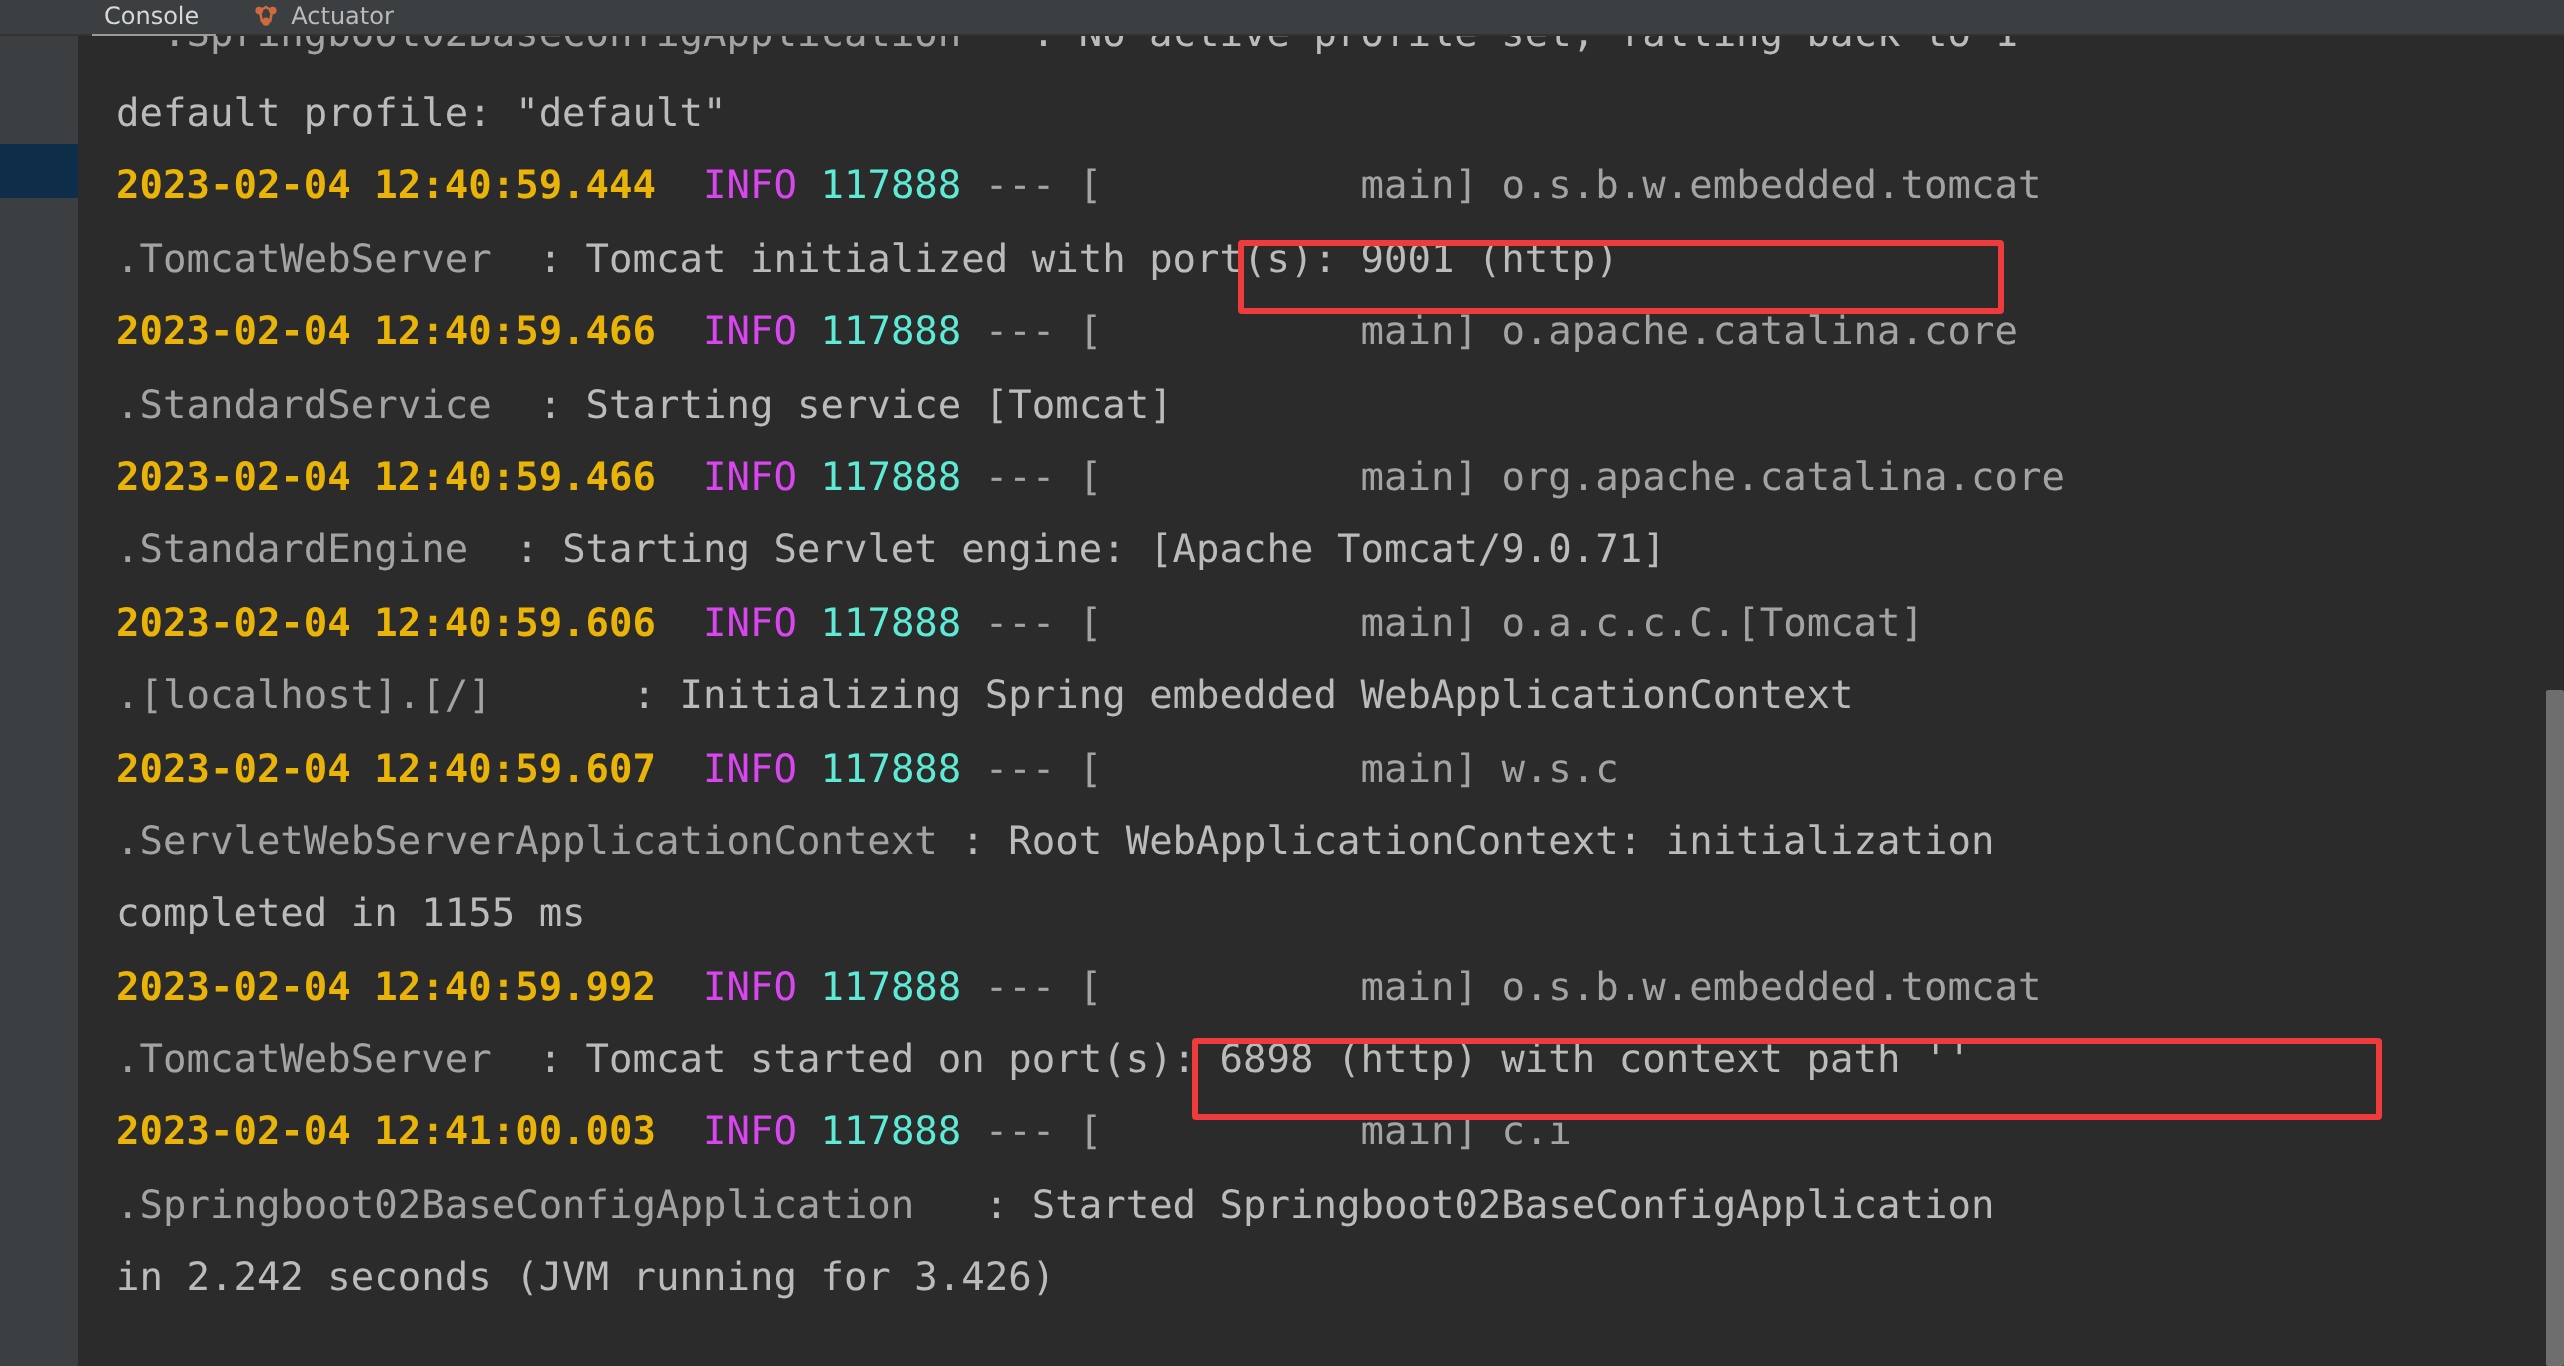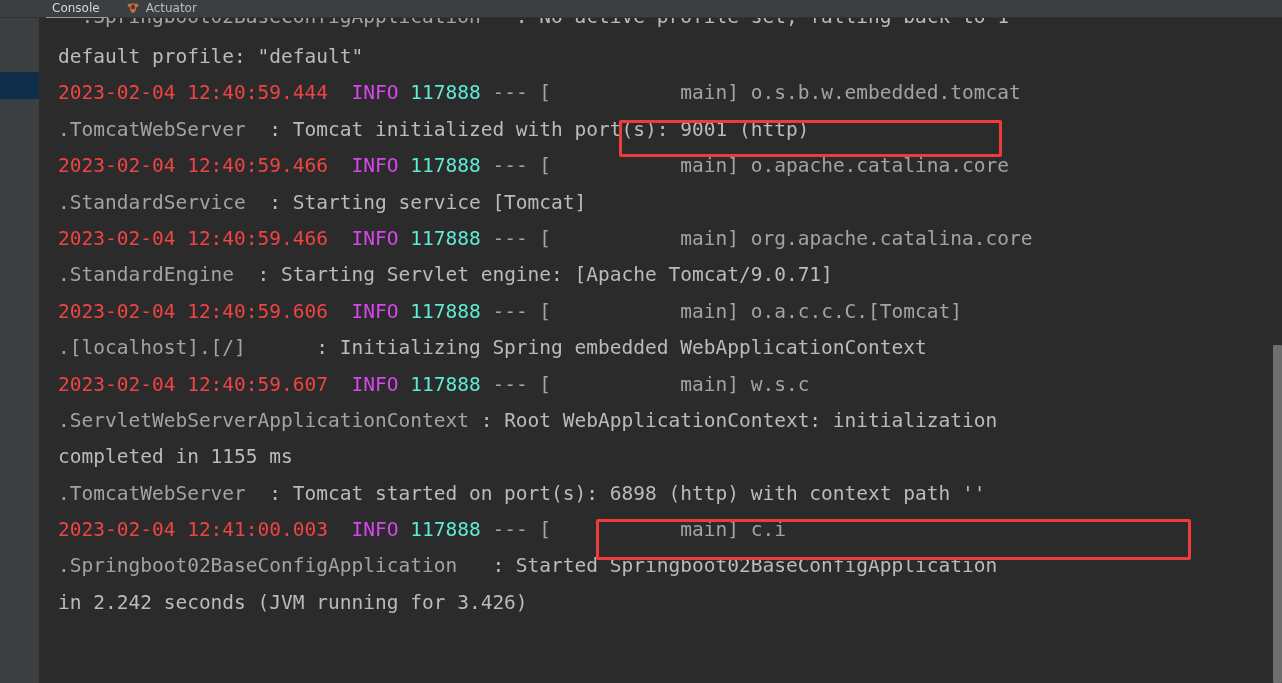--- a/index.html
+++ b/index.html
@@ -95,21 +95,21 @@
     font-family: "DejaVu Sans Mono", monospace;
     font-size: 19.5px;
     letter-spacing: 0px;
     white-space: pre;
     color: #bbbbbb;
     padding-left: 19px;
     position: relative;
   }
   .first-line { height: 30px; line-height: 16px; }
 
-  .c-time { color: #ef4444; }
+  .c-time { color: #eab308; font-weight: bold; }
   .c-info { color: #d946ef; }
   .c-pid  { color: #5eead4; }
   .c-dash { color: #a3a3a3; }
   .c-logger { color: #a3a3a3; }
   .c-msg { color: #bbbbbb; }
 
   
   .redbox {
     position: absolute;
     border: 3px solid #ef3b3b;
@@ -174,20 +174,21 @@
         <div class="line"><span class="c-logger">.TomcatWebServer</span><span class="c-msg">  : Tomcat initialized with port(s): 9001 (http)</span></div>
         <div class="line"><span class="c-time">2023-02-04 12:40:59.466</span><span class="c-info">  INFO</span><span class="c-pid"> 117888</span><span class="c-dash"> --- [           main] </span><span class="c-logger">o.apache.catalina.core</span></div>
         <div class="line"><span class="c-logger">.StandardService</span><span class="c-msg">  : Starting service [Tomcat]</span></div>
         <div class="line"><span class="c-time">2023-02-04 12:40:59.466</span><span class="c-info">  INFO</span><span class="c-pid"> 117888</span><span class="c-dash"> --- [           main] </span><span class="c-logger">org.apache.catalina.core</span></div>
         <div class="line"><span class="c-logger">.StandardEngine</span><span class="c-msg">  : Starting Servlet engine: [Apache Tomcat/9.0.71]</span></div>
         <div class="line"><span class="c-time">2023-02-04 12:40:59.606</span><span class="c-info">  INFO</span><span class="c-pid"> 117888</span><span class="c-dash"> --- [           main] </span><span class="c-logger">o.a.c.c.C.[Tomcat]</span></div>
         <div class="line"><span class="c-logger">.[localhost].[/]</span><span class="c-msg">      : Initializing Spring embedded WebApplicationContext</span></div>
         <div class="line"><span class="c-time">2023-02-04 12:40:59.607</span><span class="c-info">  INFO</span><span class="c-pid"> 117888</span><span class="c-dash"> --- [           main] </span><span class="c-logger">w.s.c</span></div>
         <div class="line"><span class="c-logger">.ServletWebServerApplicationContext</span><span class="c-msg"> : Root WebApplicationContext: initialization</span></div>
         <div class="line"><span class="c-msg">completed in 1155 ms</span></div>
+        <div class="line"><span class="c-time">2023-02-04 12:40:59.992</span><span class="c-info">  INFO</span><span class="c-pid"> 117888</span><span class="c-dash"> --- [           main] </span><span class="c-logger">o.s.b.w.embedded.tomcat</span></div>
         <div class="line"><span class="c-logger">.TomcatWebServer</span><span class="c-msg">  : Tomcat started on port(s): 6898 (http) with context path ''</span></div>
         <div class="line"><span class="c-time">2023-02-04 12:41:00.003</span><span class="c-info">  INFO</span><span class="c-pid"> 117888</span><span class="c-dash"> --- [           main] </span><span class="c-logger">c.i</span></div>
         <div class="line"><span class="c-logger">.Springboot02BaseConfigApplication</span><span class="c-msg">   : Started Springboot02BaseConfigApplication</span></div>
         <div class="line"><span class="c-msg">in 2.242 seconds (JVM running for 3.426)</span></div>
       </div>
   </div>
 
   <div class="redbox" id="redbox-1"></div>
   <div class="redbox" id="redbox-2"></div>
 

